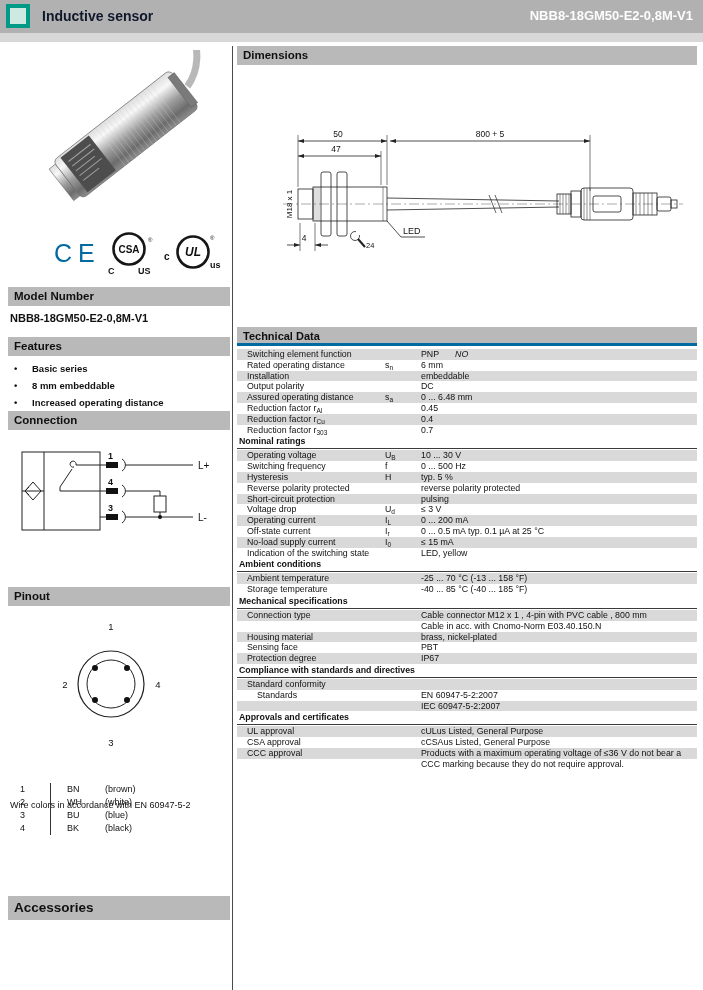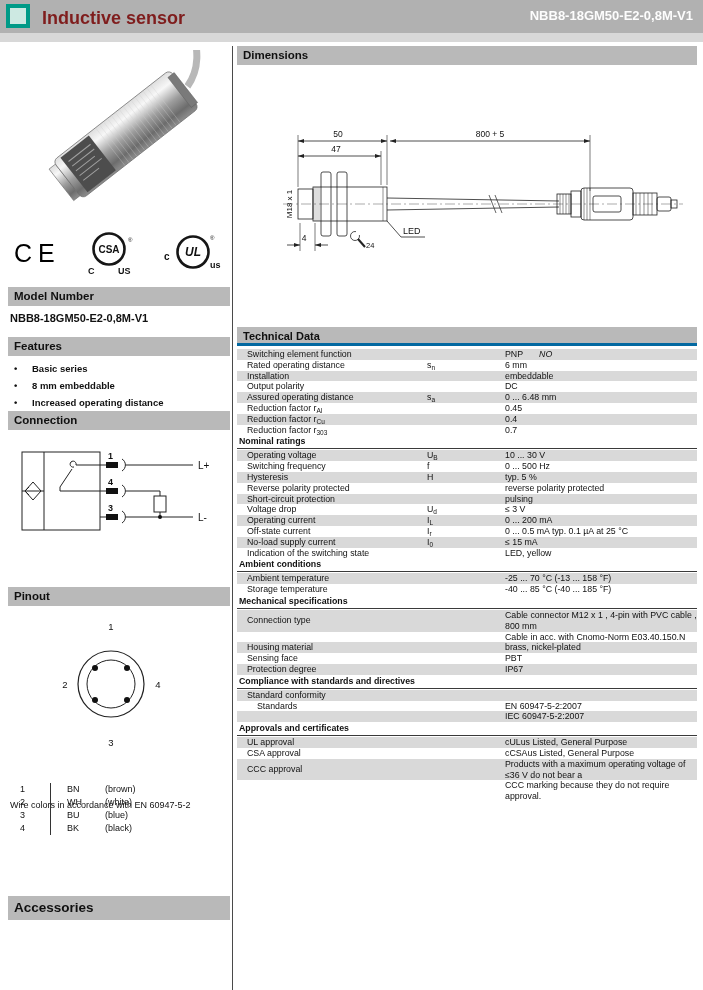--- a/index.html
+++ b/index.html
@@ -2,21 +2,21 @@
 <html><head>
 <meta charset="utf-8">
 <style>
   html,body{margin:0;padding:0;background:#fff;}
   .page{position:relative;width:703px;height:990px;background:#ffffff;overflow:hidden;
         font-family:"Liberation Sans", sans-serif;color:#111;}
   
   .topbar{position:absolute;left:0;top:0;width:703px;height:33px;background:#b1b1b1;}
   .topbar-strip{position:absolute;left:0;top:33px;width:703px;height:9px;background:#d8d8d8;}
   .brand-square{position:absolute;left:6px;top:4px;width:24px;height:24px;background:#cde9e2;border:4px solid #009a87;box-sizing:border-box;}
-  .topbar-title{position:absolute;left:42px;top:8px;font-size:18px;font-weight:bold;color:#7f1d1d;}
+  .topbar-title{position:absolute;left:42px;top:8px;font-size:14px;font-weight:bold;color:#0f172a;}
   .topbar-model{position:absolute;right:10px;top:8px;font-size:13px;font-weight:bold;color:#fdfdfd;}
   
   .col-divider{position:absolute;left:232px;top:46px;width:1px;height:944px;background:#4a4a4a;}
   
   .secbar{position:absolute;background:#b9b9b9;color:#101010;font-weight:bold;font-size:11.5px;
           padding:3px 0 0 6px;box-sizing:border-box;height:19px;}
   .secbar.big{font-size:13.5px;height:24px;padding-top:4px;}
   .left-x{left:8px;width:222px;}
   .right-x{left:237px;width:460px;}
   
@@ -29,25 +29,25 @@
   .wire-row{display:flex;font-size:9px;line-height:13px;}
   .wire-num{width:30px;padding-left:8px;flex:none;}
   .wire-divcell{width:1px;background:#333;flex:none;margin-right:16px;}
   .wire-code{width:38px;flex:none;}
   .wire-name{flex:1;}
   .acc-list{position:absolute;left:10px;top:925px;width:216px;}
   .acc-model{font-size:9.5px;font-weight:bold;line-height:12px;margin-top:2px;}
   .acc-desc{font-size:8.5px;line-height:11px;}
   
   .logos{position:absolute;left:14px;top:230px;width:210px;height:46px;display:flex;align-items:center;justify-content:space-between;}
-  .ce-mark{font-size:25px;letter-spacing:6px;color:#000000;}
+  .ce-mark{font-size:25px;letter-spacing:6px;color:#0369a1;margin-left:40px;}
   
   .tech-table{position:absolute;left:237px;top:349px;width:460px;font-size:8.8px;}
   .spec-group-header{font-weight:bold;border-bottom:1px solid #3a3a3a;padding:1px 0 1px 2px;line-height:11px;margin-bottom:1px;}
-  .spec-line{display:flex;align-items:center;line-height:10.8px;min-height:10.8px;gap:42px;}
+  .spec-line{display:flex;align-items:center;line-height:10.8px;min-height:10.8px;}
   .spec-line.shaded{background:#d9d9d9;}
   .spec-label{width:148px;padding-left:10px;flex:none;box-sizing:border-box;}
   .spec-label.indent2{padding-left:20px;}
   .spec-sym{width:36px;flex:none;}
   .spec-value{flex:1;}
   .spec-value-extra{display:inline-block;margin-left:16px;font-style:italic;}
   sub{font-size:6.5px;line-height:0;vertical-align:-2px;}
   
   svg text{font-family:"Liberation Sans", sans-serif;fill:#111;}
   .draw{position:absolute;}

